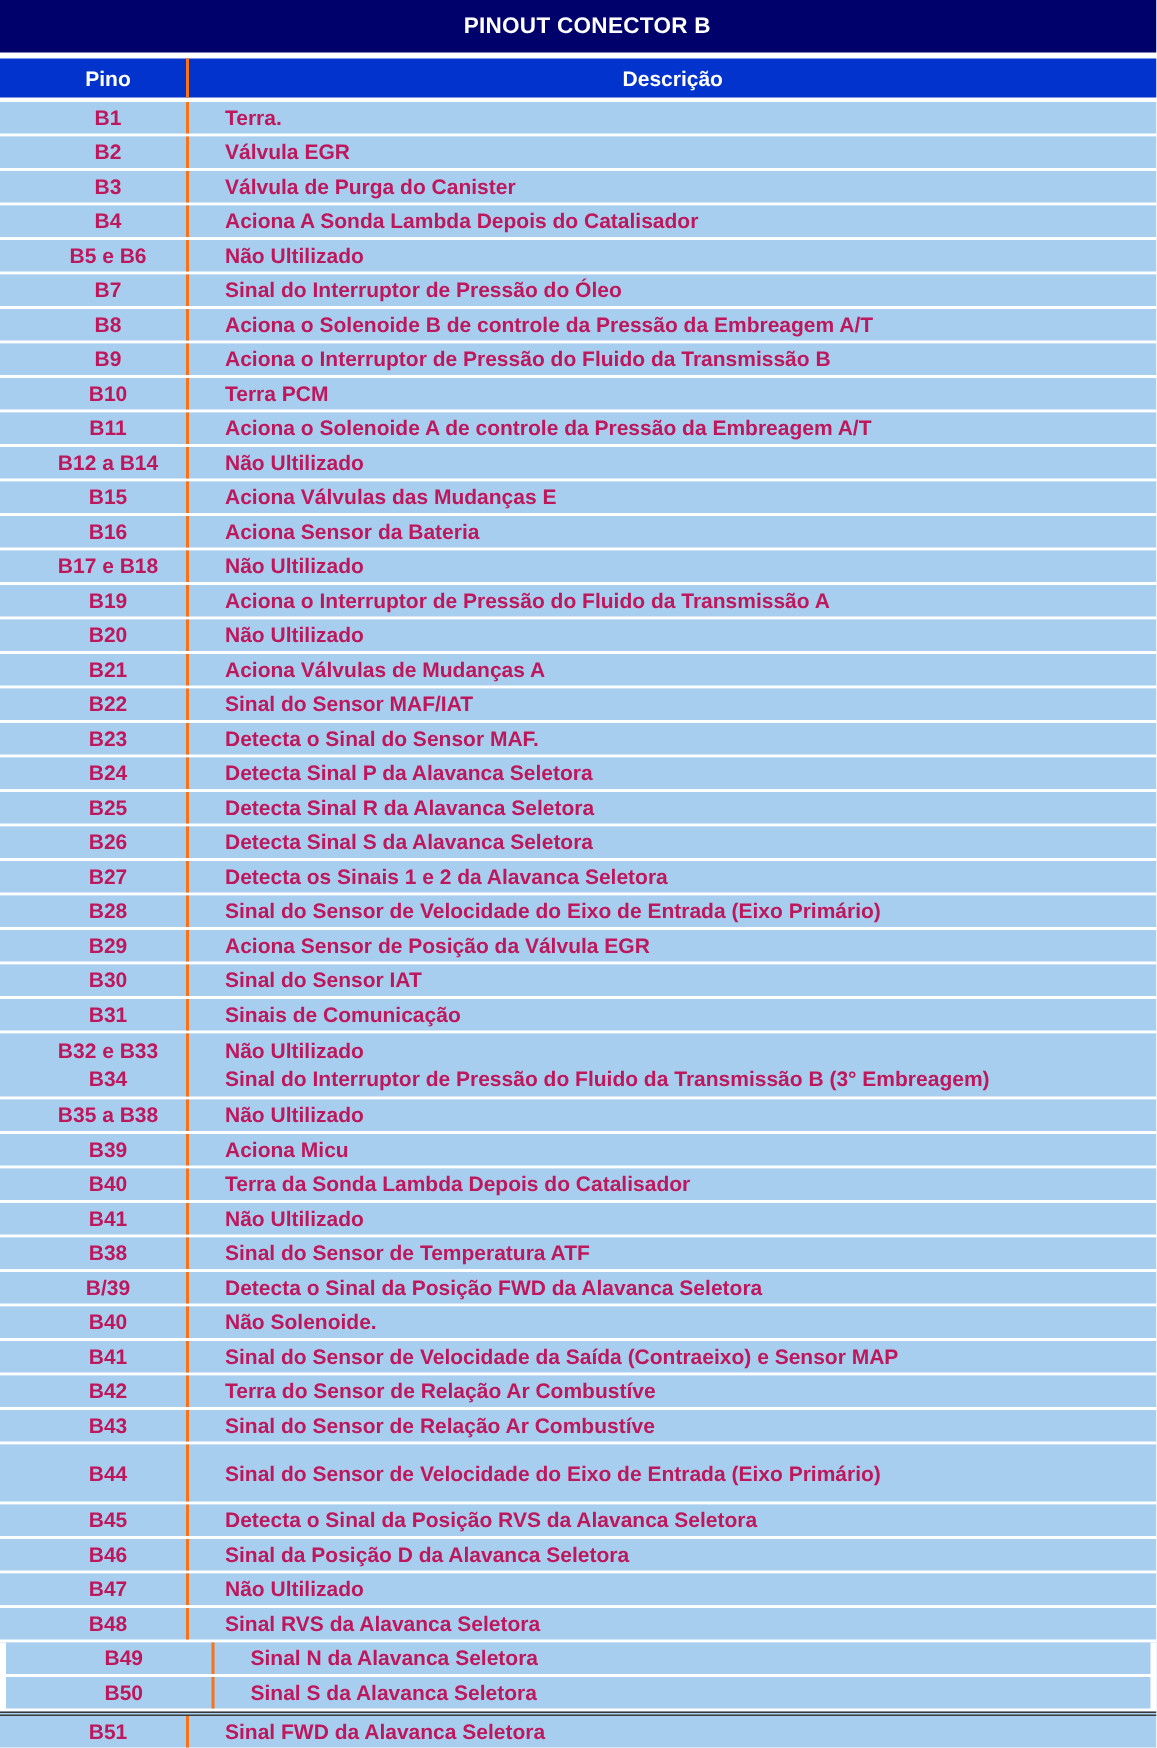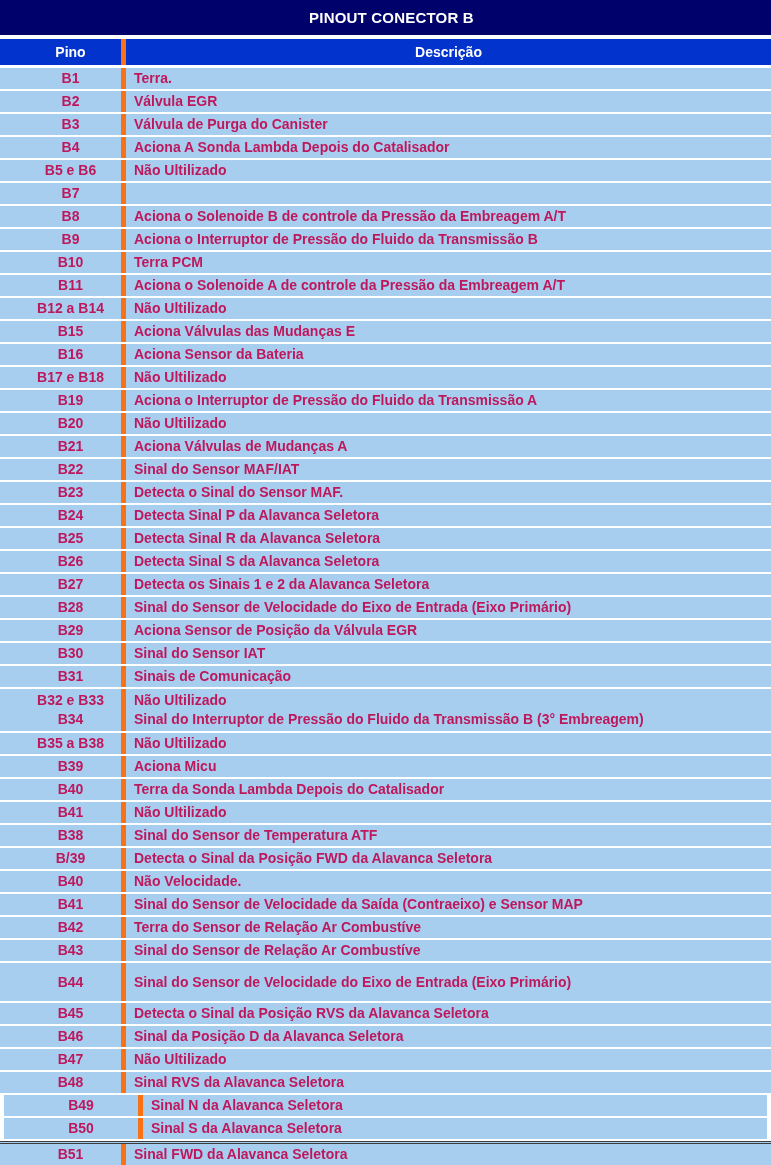--- a/index.html
+++ b/index.html
@@ -8,27 +8,27 @@
   .title-bar{
     height:35px;background:#01016B;color:#ffffff;
     display:flex;align-items:center;justify-content:center;
     font-size:15px;letter-spacing:.2px;margin-bottom:4px;padding-left:12px;
   }
   .header-row{
     height:26px;background:#0233CC;color:#ffffff;
     display:flex;margin-bottom:3px;font-size:14px;
   }
   .pin-cell{
-    width:126px;flex:0 0 auto;border-right:5px solid #f97316;
+    width:126px;flex:0 0 auto;border-right:2px solid #f97316;
     display:flex;flex-direction:column;align-items:center;justify-content:center;
     text-align:center;box-sizing:border-box;padding-left:20px;
   }
   .desc-cell{
     flex:1;display:flex;flex-direction:column;justify-content:center;
-    padding-left:8px;box-sizing:border-box;
+    padding-left:24px;box-sizing:border-box;
   }
   .header-row .desc-cell{align-items:center;padding-left:0;}
   .row{
     display:flex;background:#A8CEEF;border-bottom:2px solid #ffffff;
     height:21px;font-size:14px;color:#be185d;
   }
   .row .pin-cell div,.row .desc-cell div{line-height:19px;white-space:nowrap;}
   .row.double{height:42px;}
   .row.tall{height:38px;}
   .row.inset{border-left:4px solid #ffffff;border-right:4px solid #ffffff;}
@@ -82,20 +82,23 @@
           <div>B5 e B6</div>
         </div>
         <div class="desc-cell">
           <div>Não Ultilizado</div>
         </div>
       </div>
       <div class="row">
         <div class="pin-cell">
           <div>B7</div>
         </div>
+        <div class="desc-cell">
+          <div>Sinal do Interruptor de Pressão do Óleo</div>
+        </div>
       </div>
       <div class="row">
         <div class="pin-cell">
           <div>B8</div>
         </div>
         <div class="desc-cell">
           <div>Aciona o Solenoide B de controle da Pressão da Embreagem A/T</div>
         </div>
       </div>
       <div class="row">
@@ -314,21 +317,21 @@
         </div>
         <div class="desc-cell">
           <div>Detecta o Sinal da Posição FWD da Alavanca Seletora</div>
         </div>
       </div>
       <div class="row">
         <div class="pin-cell">
           <div>B40</div>
         </div>
         <div class="desc-cell">
-          <div>Não Velocidade.</div>
+          <div>Não Solenoide.</div>
         </div>
       </div>
       <div class="row">
         <div class="pin-cell">
           <div>B41</div>
         </div>
         <div class="desc-cell">
           <div>Sinal do Sensor de Velocidade da Saída (Contraeixo) e Sensor MAP</div>
         </div>
       </div>

